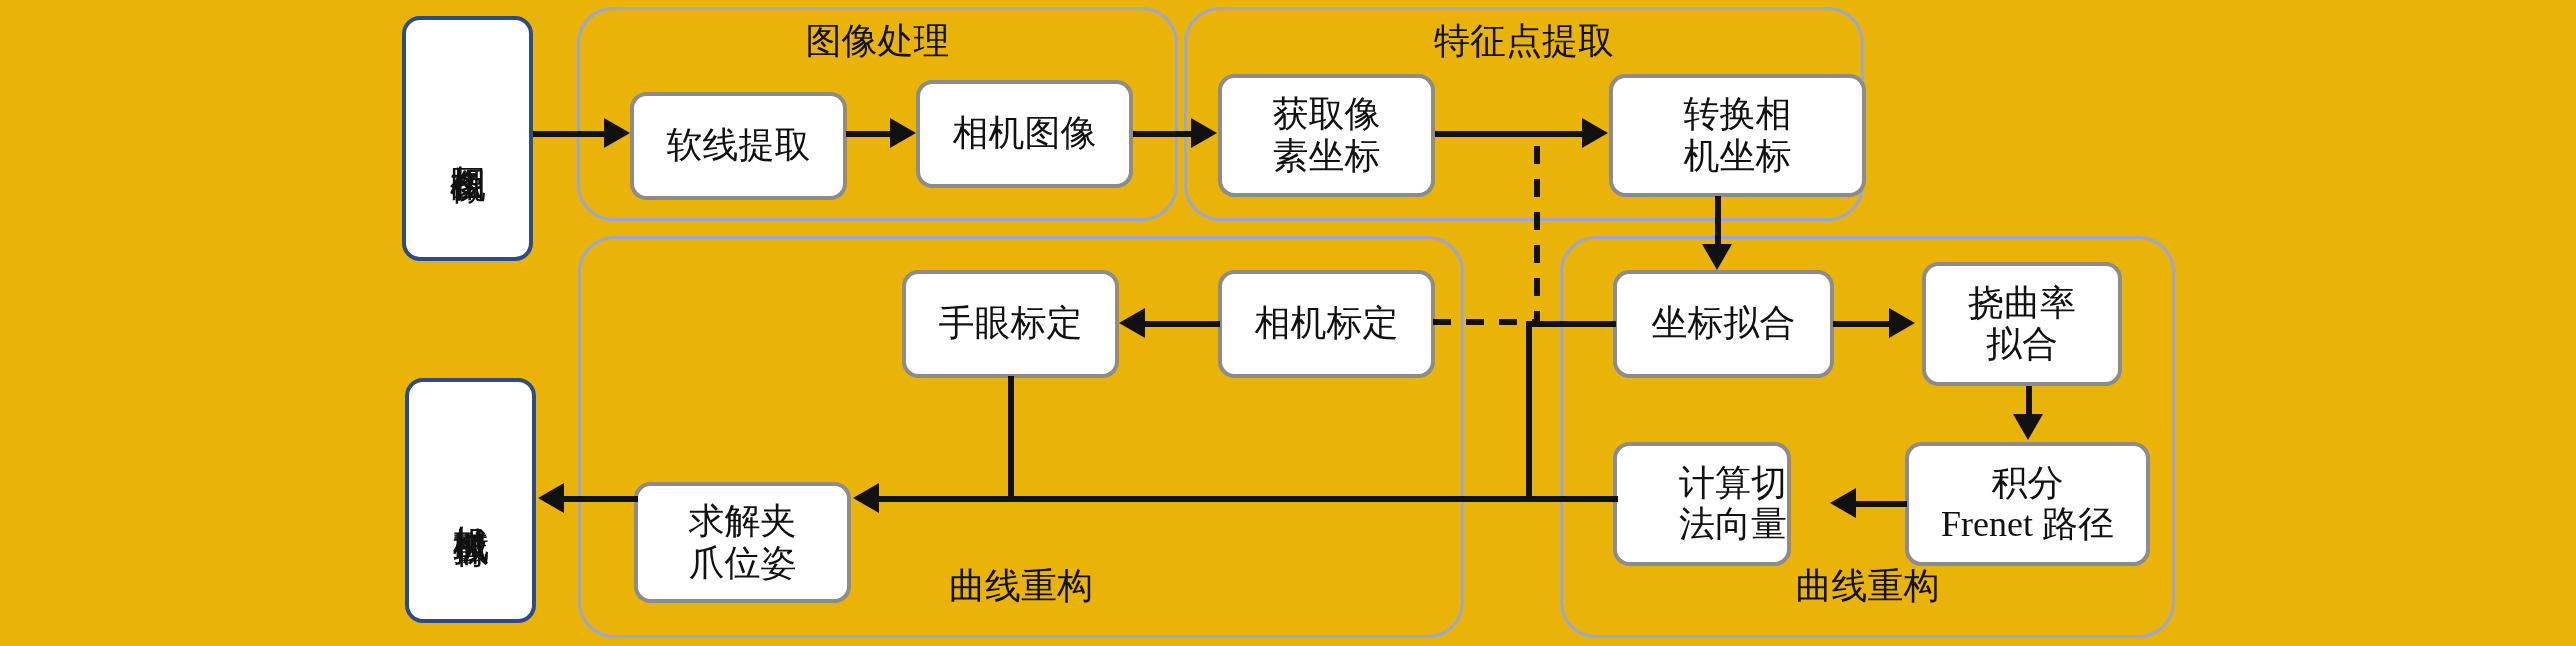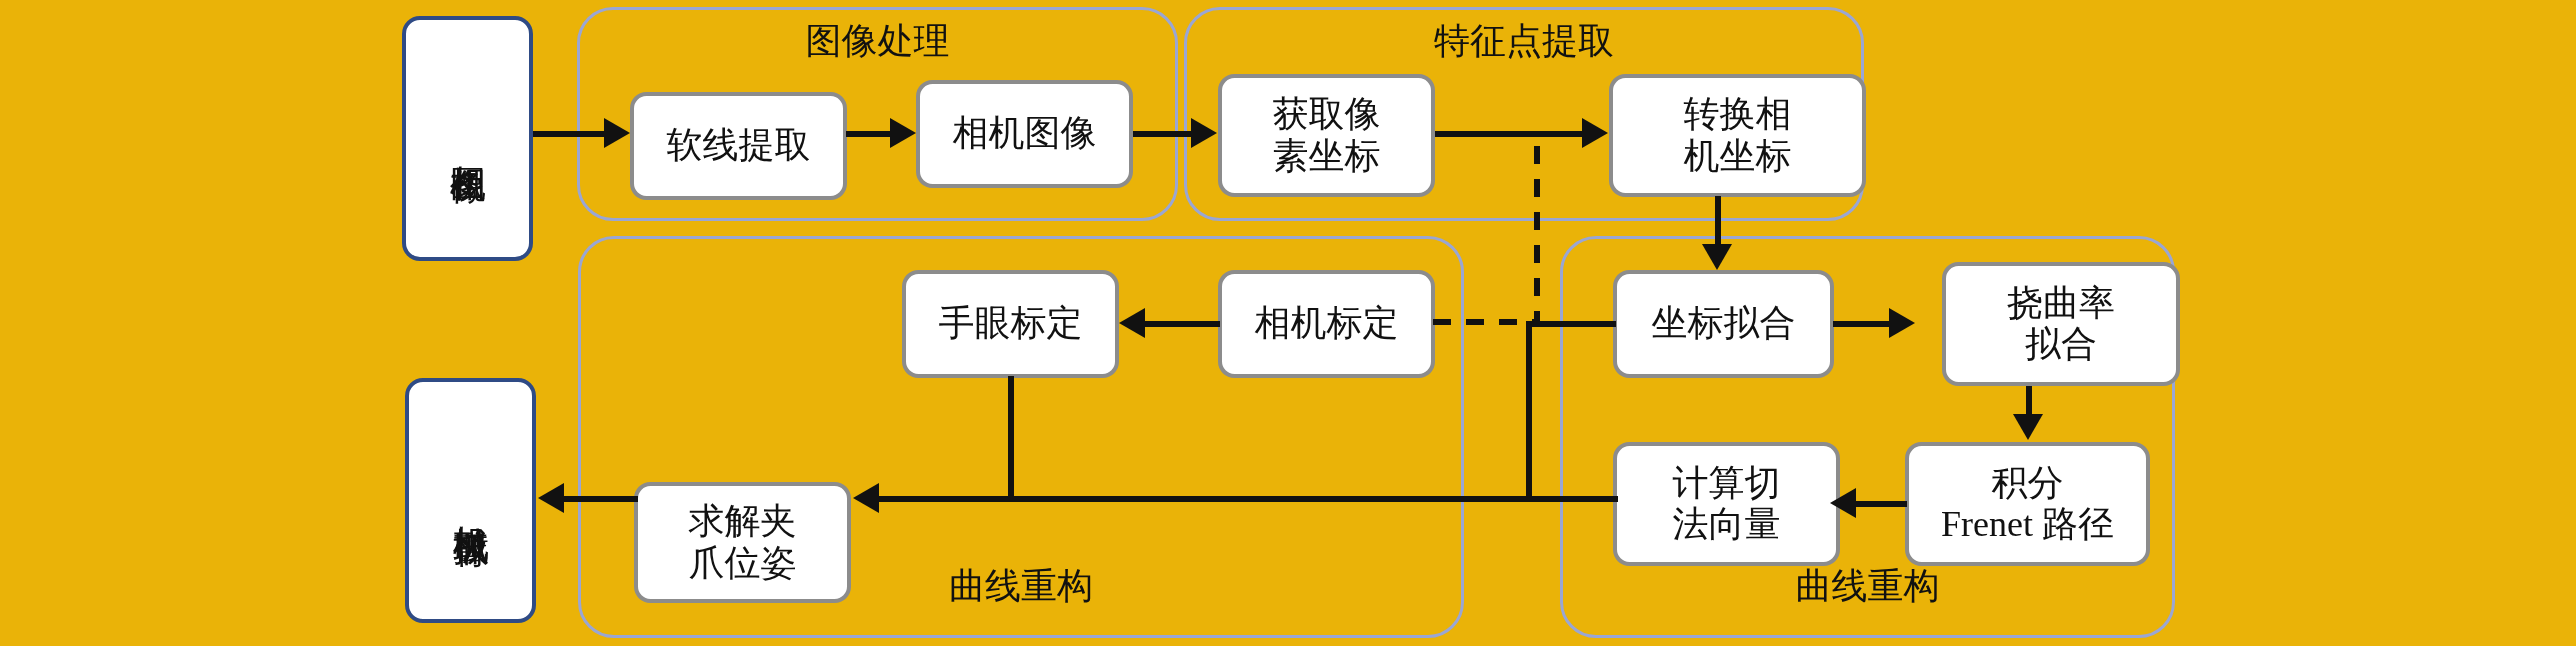--- a/index.html
+++ b/index.html
@@ -96,26 +96,26 @@
 
   <div class="node" style="left:634px;top:442px;width:217px;height:121px;margin-top:40px;">
     <span>求解夹
 爪位姿</span>
   </div>
 
   <div class="node" style="left:1613px;top:270px;width:221px;height:108px;">
     <span>坐标拟合</span>
   </div>
 
-  <div class="node" style="left:1922px;top:262px;width:238px;height:124px;margin-left:20px;">
+  <div class="node" style="left:1922px;top:262px;width:200px;height:124px;">
     <span>挠曲率
 拟合</span>
   </div>
 
-  <div class="node" style="left:1613px;top:442px;width:227px;height:124px;">
+  <div class="node" style="left:1613px;top:442px;width:178px;height:124px;justify-content:flex-end;">
     <span>计算切
 法向量</span>
   </div>
 
   <div class="node" style="left:1905px;top:442px;width:245px;height:124px;">
     <span style="white-space:normal;">
       <span style="display:block;">积分</span>
       <span class="lat" style="display:block;">Frenet 路径</span>
     </span>
   </div>

